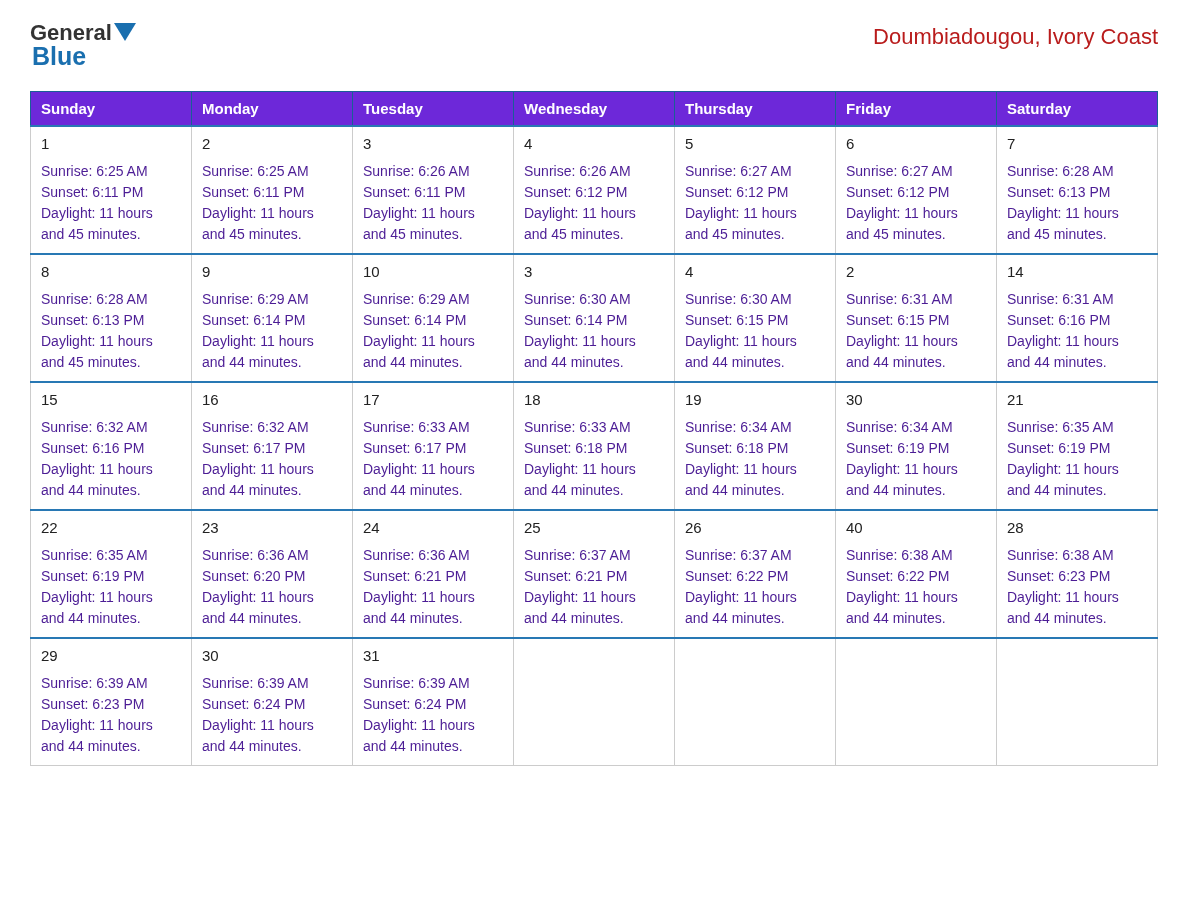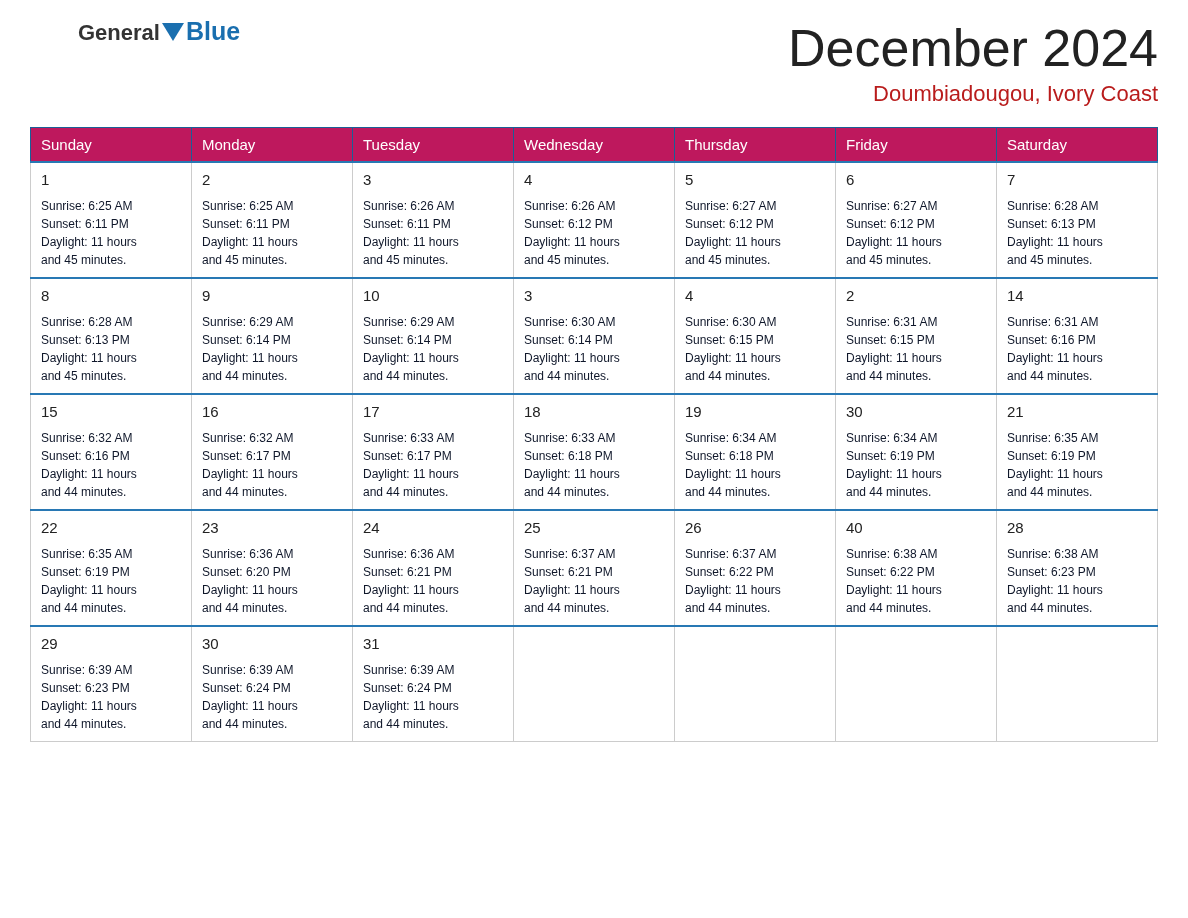--- a/index.html
+++ b/index.html
@@ -44,24 +44,24 @@
       font-size: 22px;
       color: #b91c1c;
       margin-top: 4px;
     }
     table {
       width: 100%;
       border-collapse: collapse;
       table-layout: fixed;
     }
     thead tr th {
-      background-color: #be185d;
+      background-color: #6d28d9;
       color: #ffffff;
       font-size: 15px;
-      font-weight: normal;
+      font-weight: bold;
       padding: 8px 10px;
       text-align: left;
       border: 1px solid #1a5f96;
     }
     tbody tr td {
       vertical-align: top;
       border: 1px solid #cccccc;
       border-top: 2px solid #2878b4;
       padding: 8px 10px;
       font-size: 13px;
@@ -70,47 +70,46 @@
       background: #ffffff;
     }
     .day-number {
       font-size: 15px;
       font-weight: normal;
       color: #222;
       display: block;
       margin-bottom: 4px;
     }
     .day-info {
-      font-size: 12px;
-      color: #0f172a;
+      font-size: 14px;
+      color: #4c1d95;
       line-height: 1.5;
       margin-top: 9px;
     }
     td.empty {
       background: #ffffff;
       border-top: 2px solid #2878b4;
     }
   </style>
 </head>
 <body>
 
 <div class="header">
   <div class="logo">
-    <div style="display:flex;flex-direction:row;align-items:flex-end;margin-left:48px;">
+    <div style="display:flex;flex-direction:column;align-items:flex-start;">
       <div style="display:flex;align-items:center;">
         <span class="logo-text-general">General</span>
         <svg width="22" height="22" viewBox="0 0 22 22" style="margin-left:2px;margin-top:2px;">
           <polygon points="0,0 22,0 11,18" fill="#1a6faf"></polygon>
         </svg>
       </div>
       <span class="logo-text-blue" style="margin-top:-4px;margin-left:2px;">Blue</span>
     </div>
   </div>
   <div class="title-block">
-    <div class="month-title">December 2024</div>
     <div class="location-title">Doumbiadougou, Ivory Coast</div>
   </div>
 </div>
 
 <table>
   <thead>
     <tr id="header-row">
     <th>Sunday</th>
         <th>Monday</th>
         <th>Tuesday</th>

